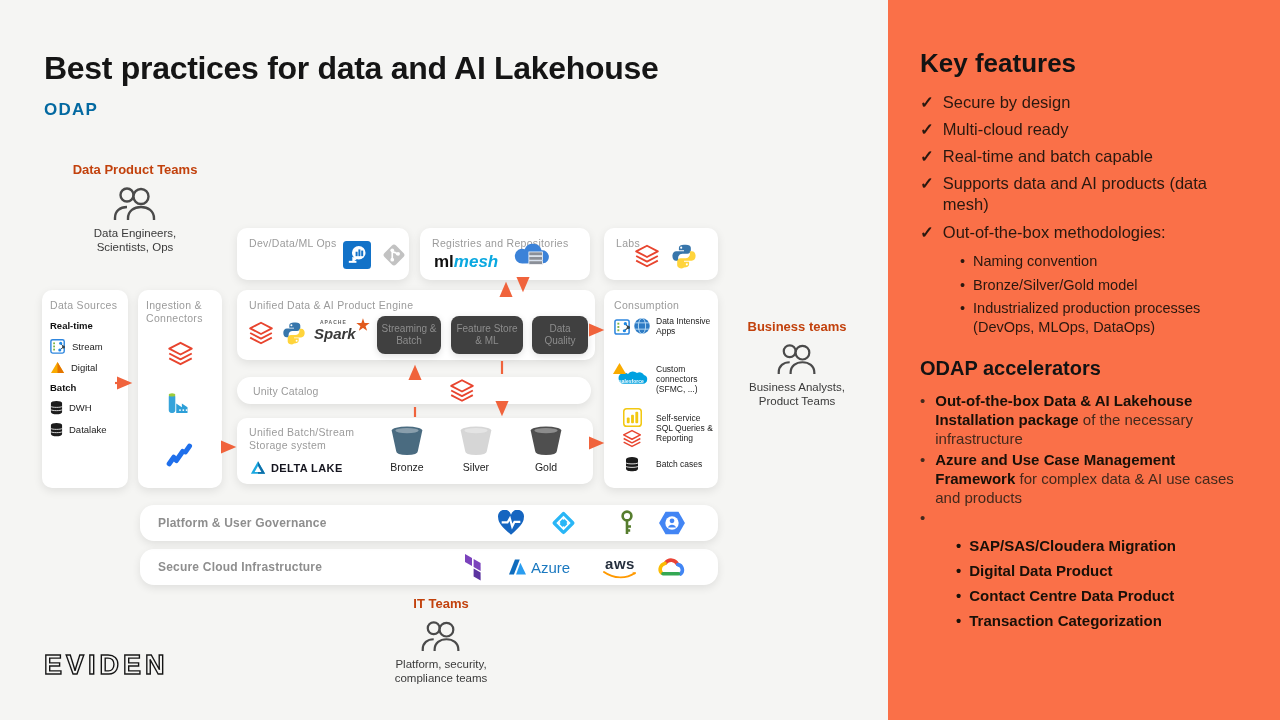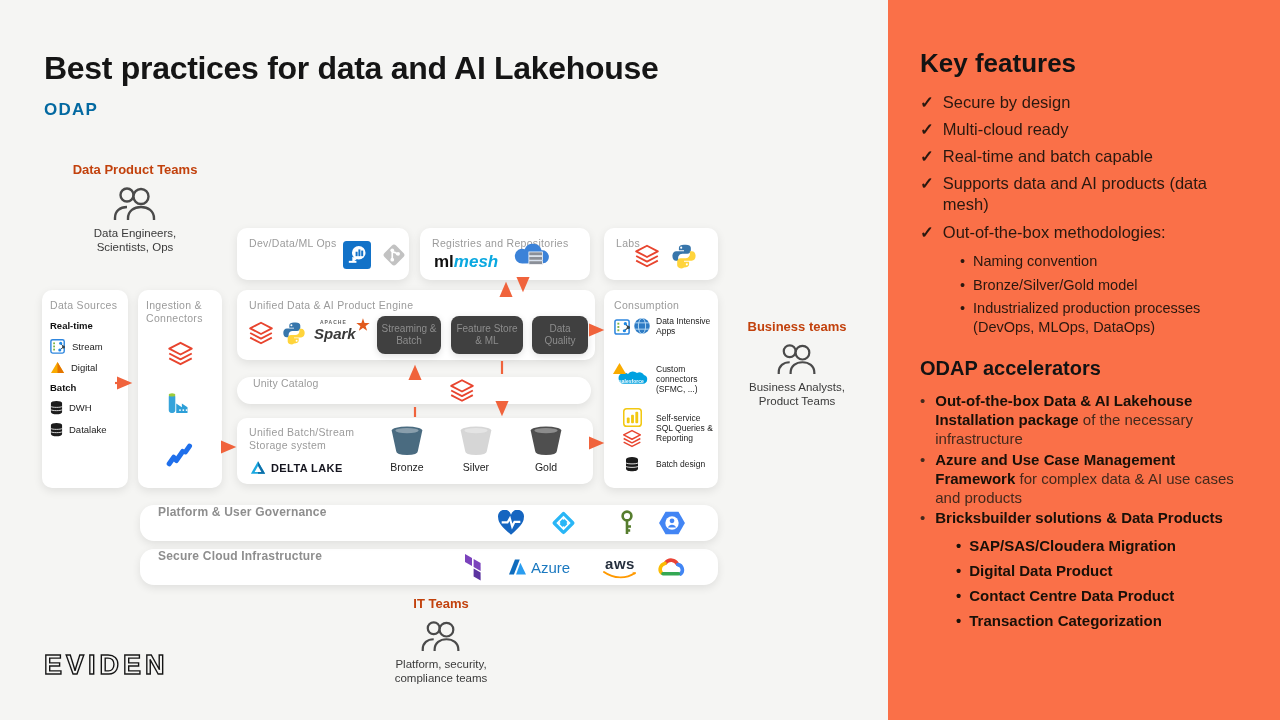--- a/index.html
+++ b/index.html
@@ -4,21 +4,21 @@
 <style>
   html,body{margin:0;padding:0;background:#e9e9e9;}
   .stage{position:relative;width:1280px;height:720px;background:#F5F5F3;overflow:hidden;
          font-family:"Liberation Sans",sans-serif;}
   
   .main-title{position:absolute;left:44px;top:50px;font-size:32px;font-weight:800;color:#151515;letter-spacing:-0.3px;}
   .odap-tag{position:absolute;left:44px;top:100px;font-size:17px;font-weight:800;color:#0369a1;letter-spacing:1.2px;}
   
   .card{position:absolute;background:#fff;border-radius:10px;box-shadow:0 3px 10px rgba(0,0,0,.09);}
   .card-title{color:#9b9b9b;font-size:10.5px;letter-spacing:.3px;line-height:1.25;}
-  .pill{position:absolute;background:#fff;border-radius:14px;box-shadow:0 3px 9px rgba(0,0,0,.09);display:flex;}
+  .pill{position:absolute;background:#fff;border-radius:14px;box-shadow:0 3px 9px rgba(0,0,0,.09);display:flex;align-items:center;}
   
   .team{position:absolute;text-align:center;}
   .team-title{font-weight:800;font-size:13px;color:#c2410c;line-height:1.15;}
   .team-cap{font-size:11.5px;color:#3a3a3a;line-height:1.25;margin-top:3px;}
   .team .p-icon{margin:7px auto 3px;display:block;}
   
   .ds-inner{padding:9px 8px;}
   .ds-group{font-size:9.5px;font-weight:800;color:#111;margin:8px 0 2px;}
   .ds-row{display:flex;align-items:center;gap:6px;margin:7px 0;}
   .ds-row .lbl{font-size:9.5px;color:#222;}
@@ -357,21 +357,21 @@
           </svg>
       </span>
       <span class="cons-lbl">Self-service SQL Queries &amp; Reporting</span>
     </div>
     <div class="cons-row" style="top:166px;">
       <span class="cons-icons">
         <svg width="14" height="16" viewBox="0 0 14 16">
             <use href="#sym-dbcyl"></use>
           </svg>
       </span>
-      <span class="cons-lbl">Batch design</span>
+      <span class="cons-lbl">Batch cases</span>
     </div>
   </div>
 
   <div class="pill" style="left:140px;top:549px;width:578px;height:36px;">
     <span class="bar-lbl">Secure Cloud Infrastructure</span>
     <svg class="bar-icon" style="left:322px;" width="22" height="28" viewBox="0 0 18 28">
       <g fill="#7B42BC">
         <path d="M1 1 l7 4 v8 l-7 -4 z"></path>
         <path d="M9.6 5.9 l7 4 v8 l-7 -4 z"></path>
         <path d="M9.6 15.4 l7 4 v8 l-7 -4 z" fill="#5C34A0"></path>
@@ -493,21 +493,20 @@
       <div class="acc-item">
           <span class="dot"></span>
           <span><span class="b">Out-of-the-box Data &amp; AI Lakehouse Installation package</span><span> of the necessary infrastructure</span></span>
         </div>
       <div class="acc-item">
           <span class="dot"></span>
           <span><span class="b">Azure and Use Case Management Framework</span><span> for complex data &amp; AI use cases and products</span></span>
         </div>
       <div class="acc-item">
           <span class="dot"></span>
-          <span><span class="b">Bricksbuilder solutions &amp; Data Products</span><span></span></span>
         </div>
       <div class="acc-sub">
         <div class="si">
             <span class="dot"></span>
             <span>SAP/SAS/Cloudera Migration</span>
           </div>
         <div class="si">
             <span class="dot"></span>
             <span>Digital Data Product</span>
           </div>

